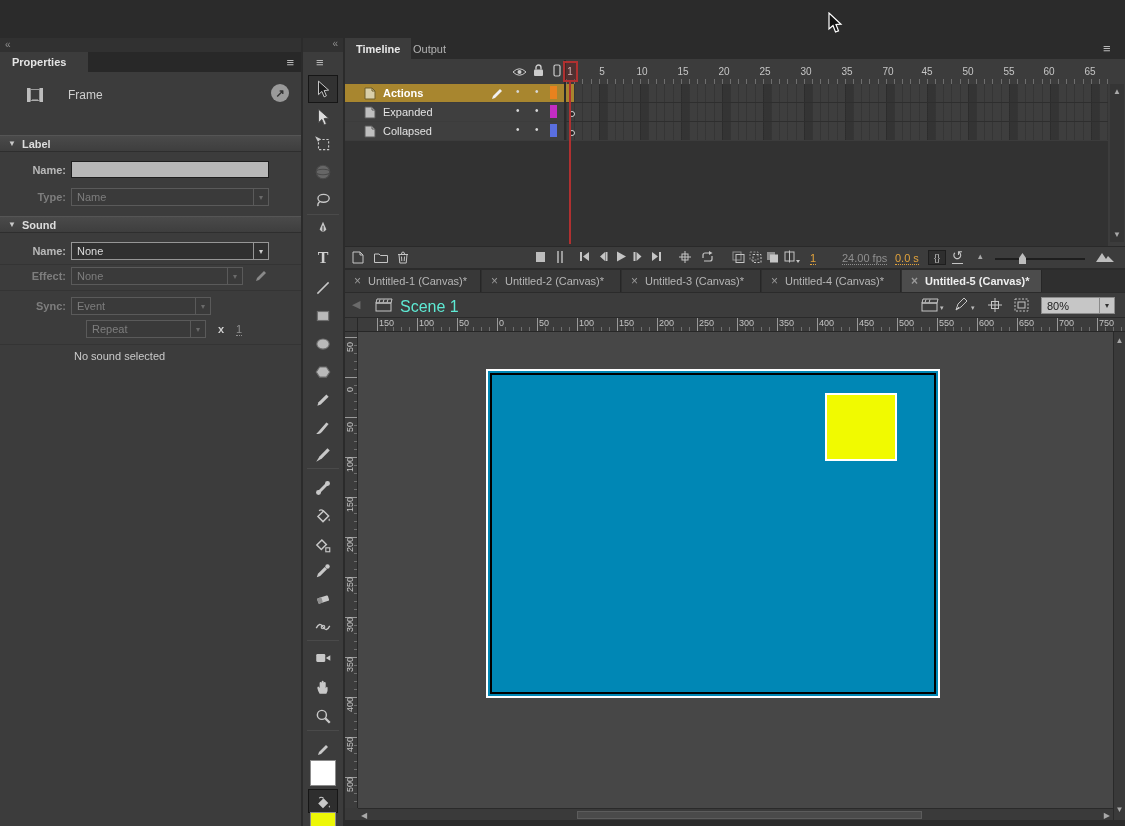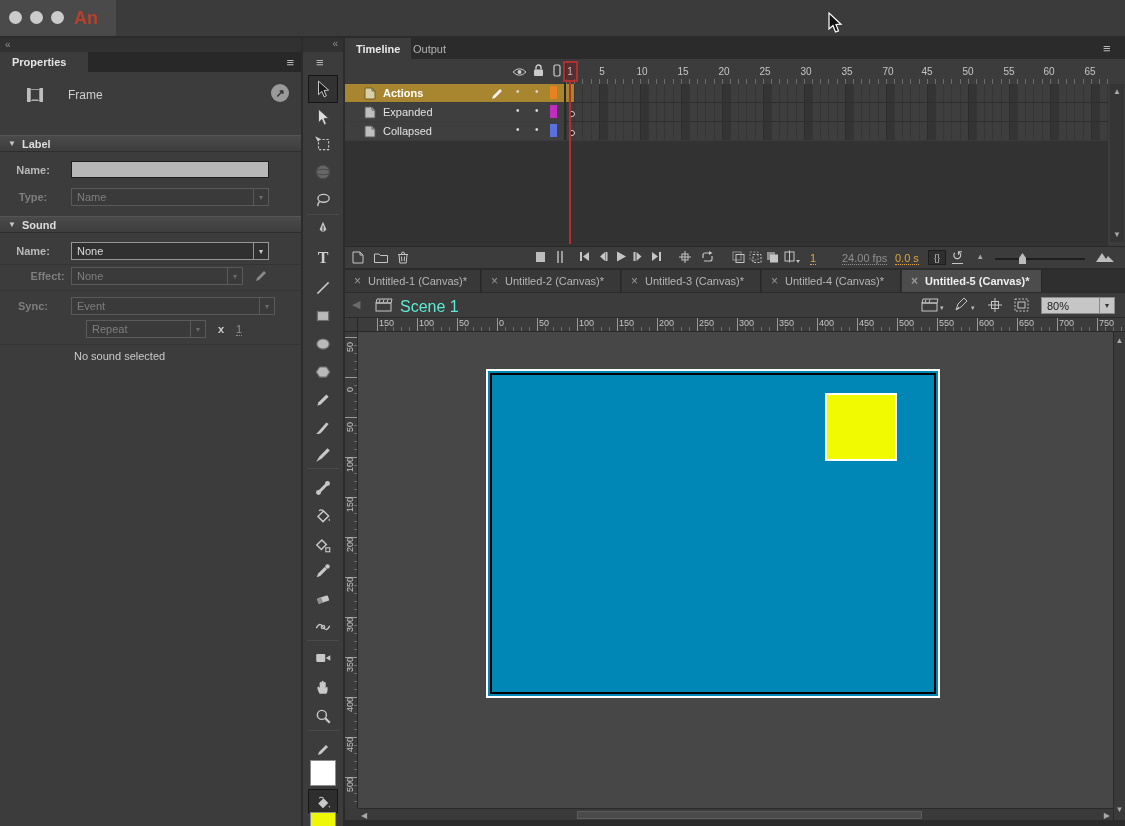--- a/index.html
+++ b/index.html
@@ -21,21 +21,21 @@
   .menu-glyph { color:#B8B8B8; font-size:13px; letter-spacing:-1px; }
 
   
   .props { left:0; top:38px; width:301px; height:788px; background:#3C3C3C; }
   .props-tabbar { left:0; top:14px; width:301px; height:20px; background:#282828; }
   .tab-active { background:#3C3C3C; color:#E4E4E4; font-weight:bold; display:flex; align-items:center; padding:0 12px; height:20px; }
   .sec-hdr { width:301px; height:17px; background:linear-gradient(#4A4A4A,#3E3E3E);
              border-top:1px solid #555; border-bottom:1px solid #2E2E2E;
              display:flex; align-items:center; gap:6px; padding-left:8px; color:#DDD; font-weight:bold; }
   .sec-arrow { font-size:8px; color:#C8C8C8; }
-  .flabel { color:#B9B9B9; text-align:center; width:66px; display:inline-block; }
+  .flabel { color:#B9B9B9; text-align:right; width:66px; display:inline-block; }
   .flabel.dim { color:#7E7E7E; }
   .tinput { background:#B7B7B7; border:1px solid #1E1E1E; height:17px; width:198px; font-size:11px; padding:0 3px; color:#222; }
   .dd { height:18px; background:#303030; border:1px solid #969696; color:#DCDCDC; display:flex; align-items:center; padding:0 5px; }
   .dd .ab { position:absolute; right:0; top:0; bottom:0; width:15px; border-left:1px solid #969696;
             display:flex; align-items:center; justify-content:center; font-size:8px; color:#CCC; }
   .dd.dis { border-color:#5A5A5A; background:#3A3A3A; color:#7E7E7E; }
   .dd.dis .ab { border-color:#5A5A5A; color:#6A6A6A; }
   .hsep { height:1px; background:#343434; width:301px; }
   .hot { color:#8F8F8F; border-bottom:1px dotted #8F8F8F; }
 
@@ -104,28 +104,20 @@
 
   .vscroll { left:1113px; top:332px; width:12px; height:488px; background:#3A3A3A; border-left:1px solid #2A2A2A; }
   .hscroll { left:358px; top:808px; width:755px; height:12px; background:#3A3A3A; border-top:1px solid #2A2A2A; }
   .thumb { position:absolute; left:219px; top:2px; width:345px; height:8px; background:#4A4A4A; border:1px solid #5C5C5C; }
 </style>
 </head>
 <body>
 
 <div id="app">
 
-  <div class="abs titlebar">
-    <div class="abs tb-patch">
-      <div class="abs" style="left:9px;top:11px;">
-        <span class="light"></span><span class="light"></span><span class="light"></span>
-      </div>
-      <span class="abs app-logo" style="left:74px;top:8px;">An</span>
-    </div>
-  </div>
 
   <div class="abs props">
     <div class="abs strip" style="left:0;top:0;width:301px;height:14px;">
       <span class="abs" style="left:5px;top:1px;">«</span>
     </div>
     <div class="abs props-tabbar">
       <div class="tab-active abs" style="left:0;top:0;width:88px;">Properties</div>
       <span class="abs menu-glyph" style="right:8px;top:3px;">≡</span>
     </div>
 
@@ -165,21 +157,21 @@
     <span class="abs flabel dim" style="left:0;top:232px;font-weight:bold;padding-left:29px;">Effect:</span>
     <div class="abs dd dis" style="left:71px;top:229px;width:172px;">
       <span>None</span>
       <span class="ab">▾</span>
     </div>
     <svg class="abs" style="left:253px;top:230px;opacity:.55;" width="16" height="16" viewBox="0 0 16 16">
       <path d="M3 13 l1-3 7-7 2 2 -7 7 -3 1z" fill="#C8C8C8"></path>
     </svg>
     <div class="abs hsep" style="left:0;top:252px;"></div>
     <span class="abs flabel dim" style="left:0;top:262px;font-weight:bold;">Sync:</span>
-    <div class="abs dd dis" style="left:71px;top:259px;width:204px;">
+    <div class="abs dd dis" style="left:71px;top:259px;width:140px;">
       <span>Event</span>
       <span class="ab">▾</span>
     </div>
     <div class="abs dd dis" style="left:86px;top:282px;width:120px;">
       <span>Repeat</span>
       <span class="ab">▾</span>
     </div>
     <span class="abs" style="left:218px;top:285px;font-weight:bold;color:#CFCFCF;">x</span>
     <span class="abs hot" style="left:236px;top:285px;">1</span>
     <div class="abs hsep" style="left:0;top:306px;"></div>

